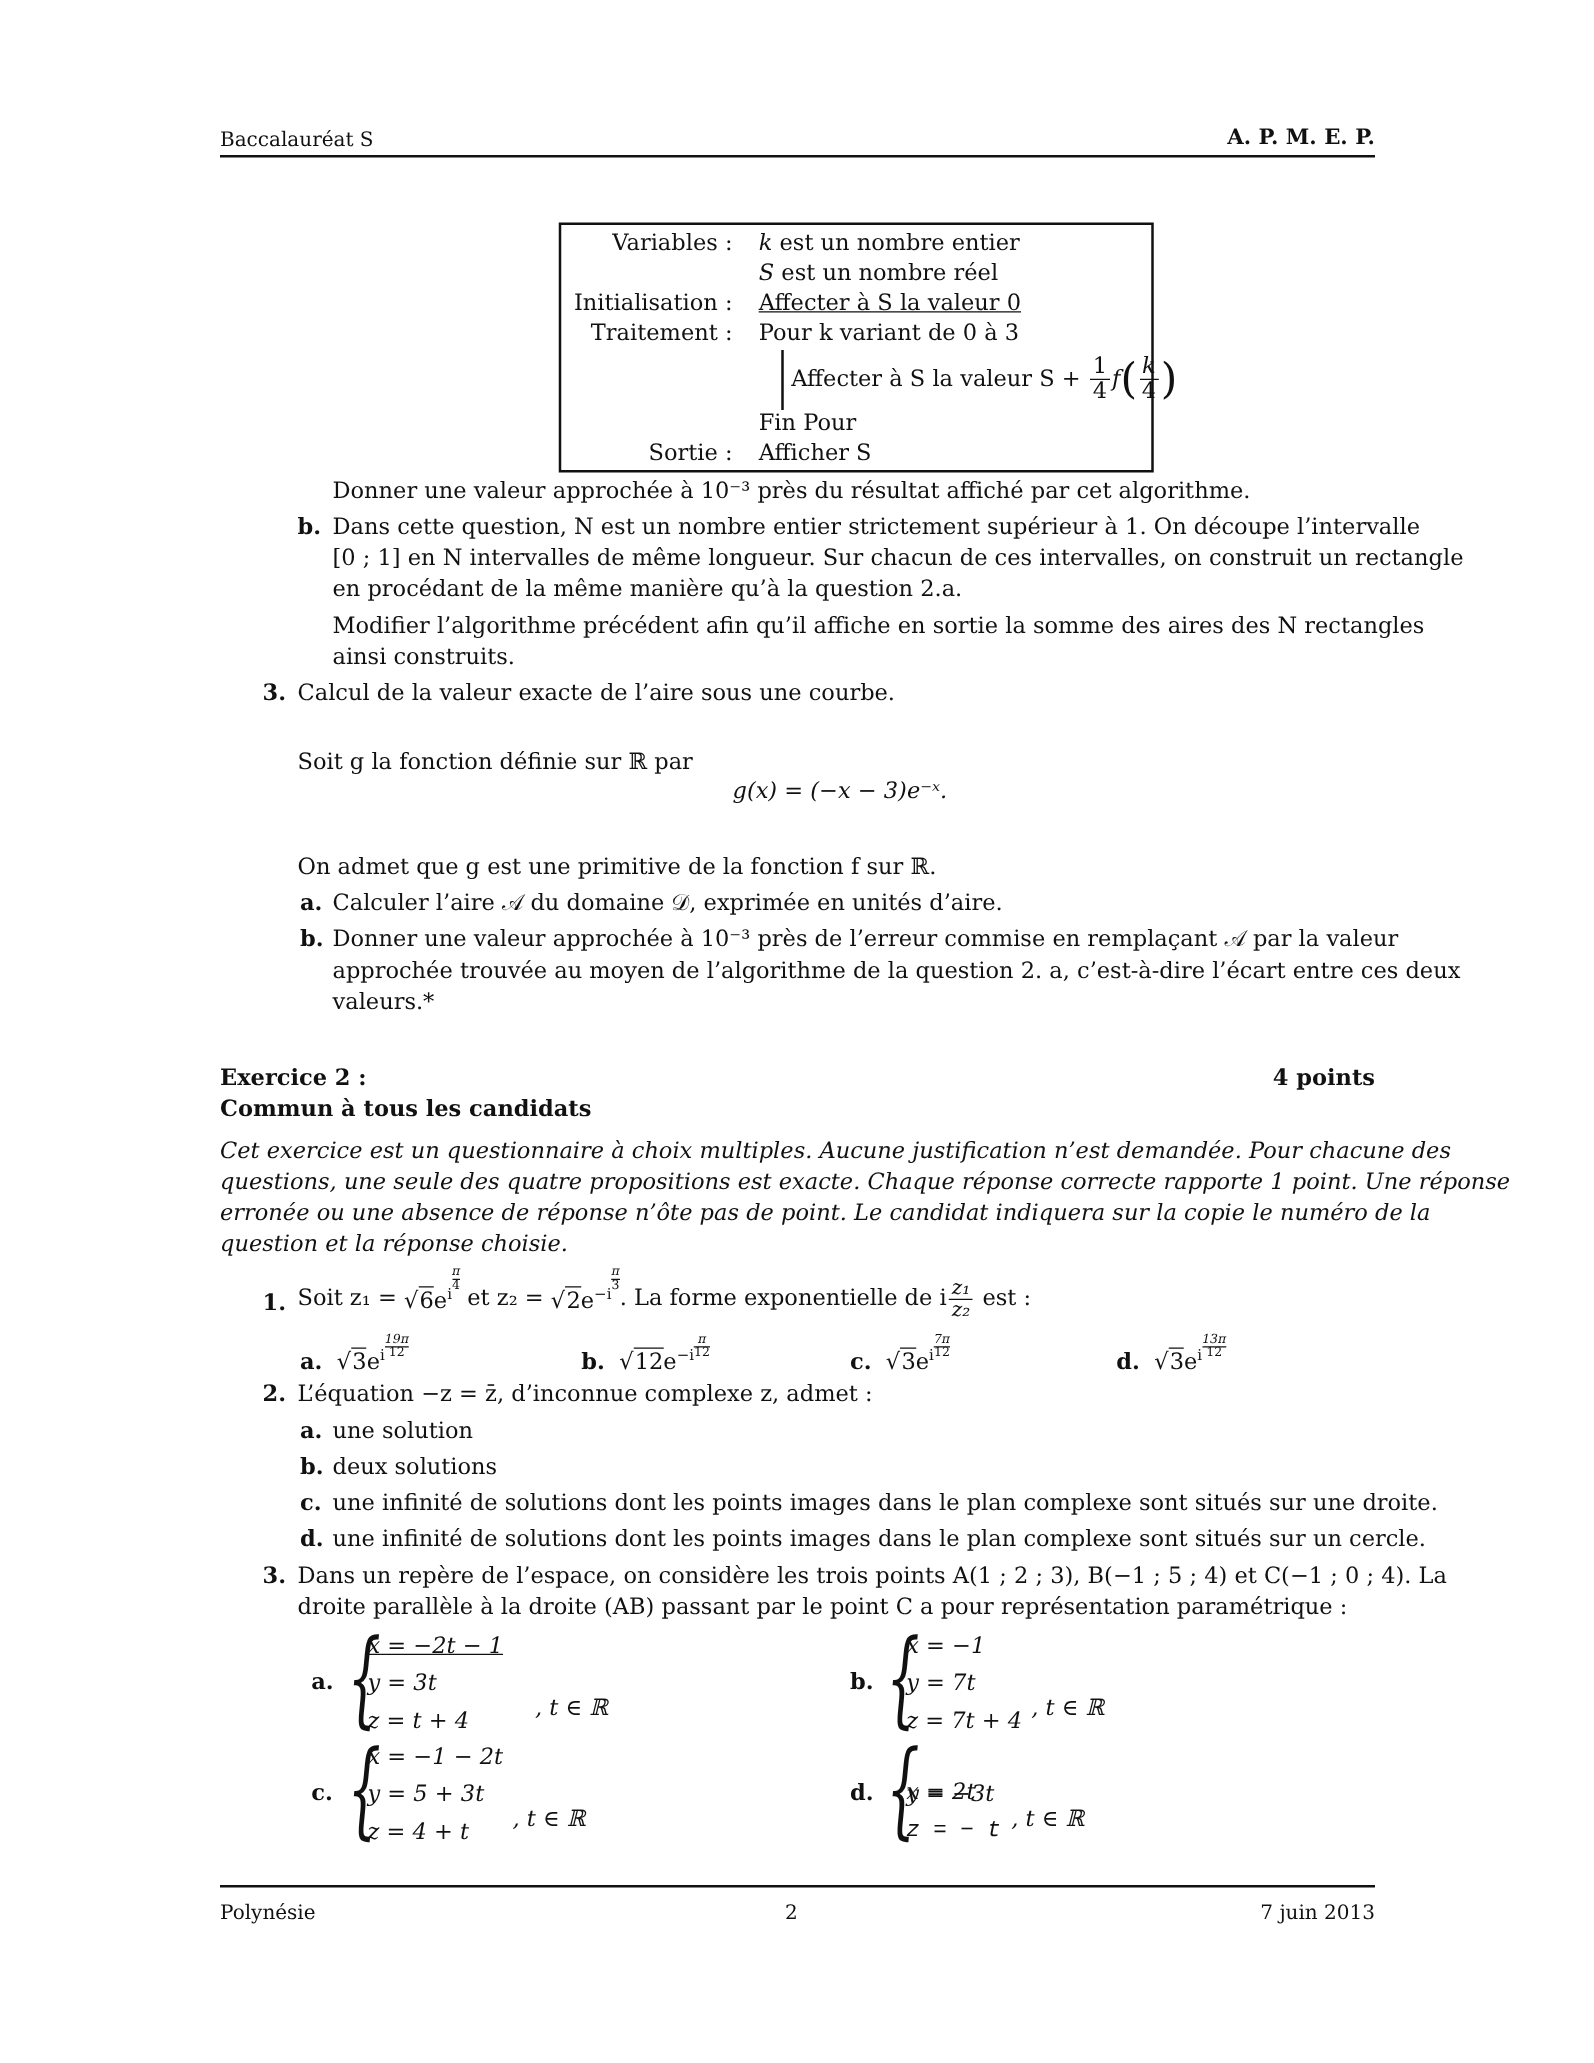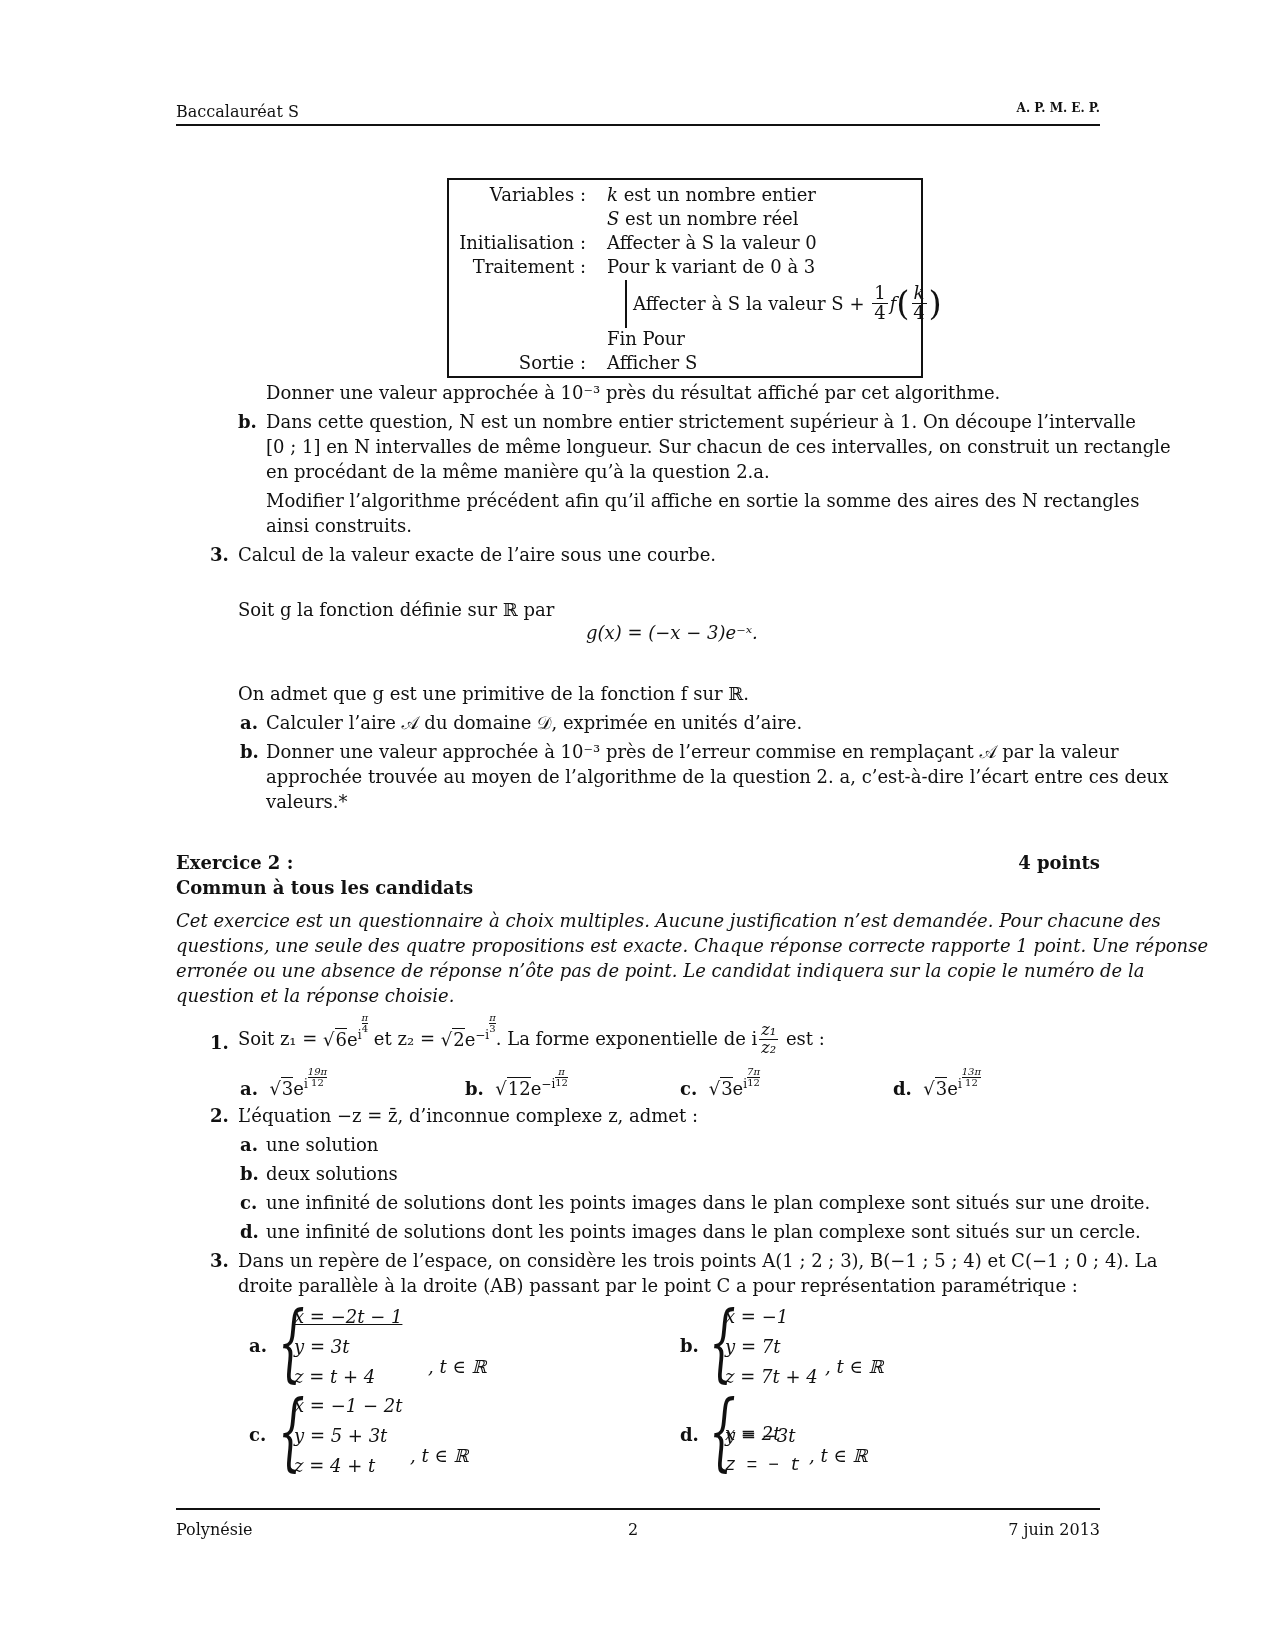--- a/index.html
+++ b/index.html
@@ -25,29 +25,29 @@
   .paren { font-size:34px; vertical-align:middle; font-weight:lighter; }
   .sys { position:absolute; }
   .sys .brace { position:absolute; left:0; top:0; font-size:84px; line-height:84px; font-weight:lighter; transform:scaleX(0.5); transform-origin:left top; }
   .sys .eq { position:absolute; left:16px; white-space:nowrap; }
   .sys .dom { position:absolute; white-space:nowrap;margin-top:20px; }
 </style>
 </head>
 <body>
 
 <div class="abs hdr" style="left:176px;top:104px;">Baccalauréat S</div>
-<div class="abs hdr b" style="right:175px;top:102px;font-size:12px;">A. P. M. E. P.</div>
+<div class="abs hdr b" style="right:175px;top:102px;font-size:17px;">A. P. M. E. P.</div>
 <div class="rule" style="top:124px;"></div>
 
 <div class="algo">
   <div class="lab" style="top:4px;">Variables :</div>
   <div class="val" style="top:4px;"><span class="i">k</span><span> est un nombre entier</span></div>
   <div class="val" style="top:28px;text-align:right;"><span class="i">S</span><span> est un nombre réel</span></div>
   <div class="lab" style="top:52px;">Initialisation :</div>
-  <div class="val" style="top:52px;">Affecter à S la valeur 0</div>
+  <div class="val" style="top:52px;text-decoration:underline;">Affecter à S la valeur 0</div>
   <div class="lab" style="top:76px;">Traitement :</div>
   <div class="val" style="top:76px;">Pour k variant de 0 à 3</div>
   <div class="bar"></div>
   <div class="val" style="left:184px;top:103px;">
     <span style="vertical-align:middle;">Affecter à S la valeur S + </span><span class="frac"><span class="num">1</span><span>4</span></span><span class="i" style="vertical-align:middle;">f</span><span class="paren">(</span><span class="frac"><span class="num i">k</span><span>4</span></span><span class="paren">)</span>
   </div>
   <div class="val" style="top:148px;">Fin Pour</div>
   <div class="lab" style="top:172px;">Sortie :</div>
   <div class="val" style="top:172px;">Afficher S</div>
 </div>

